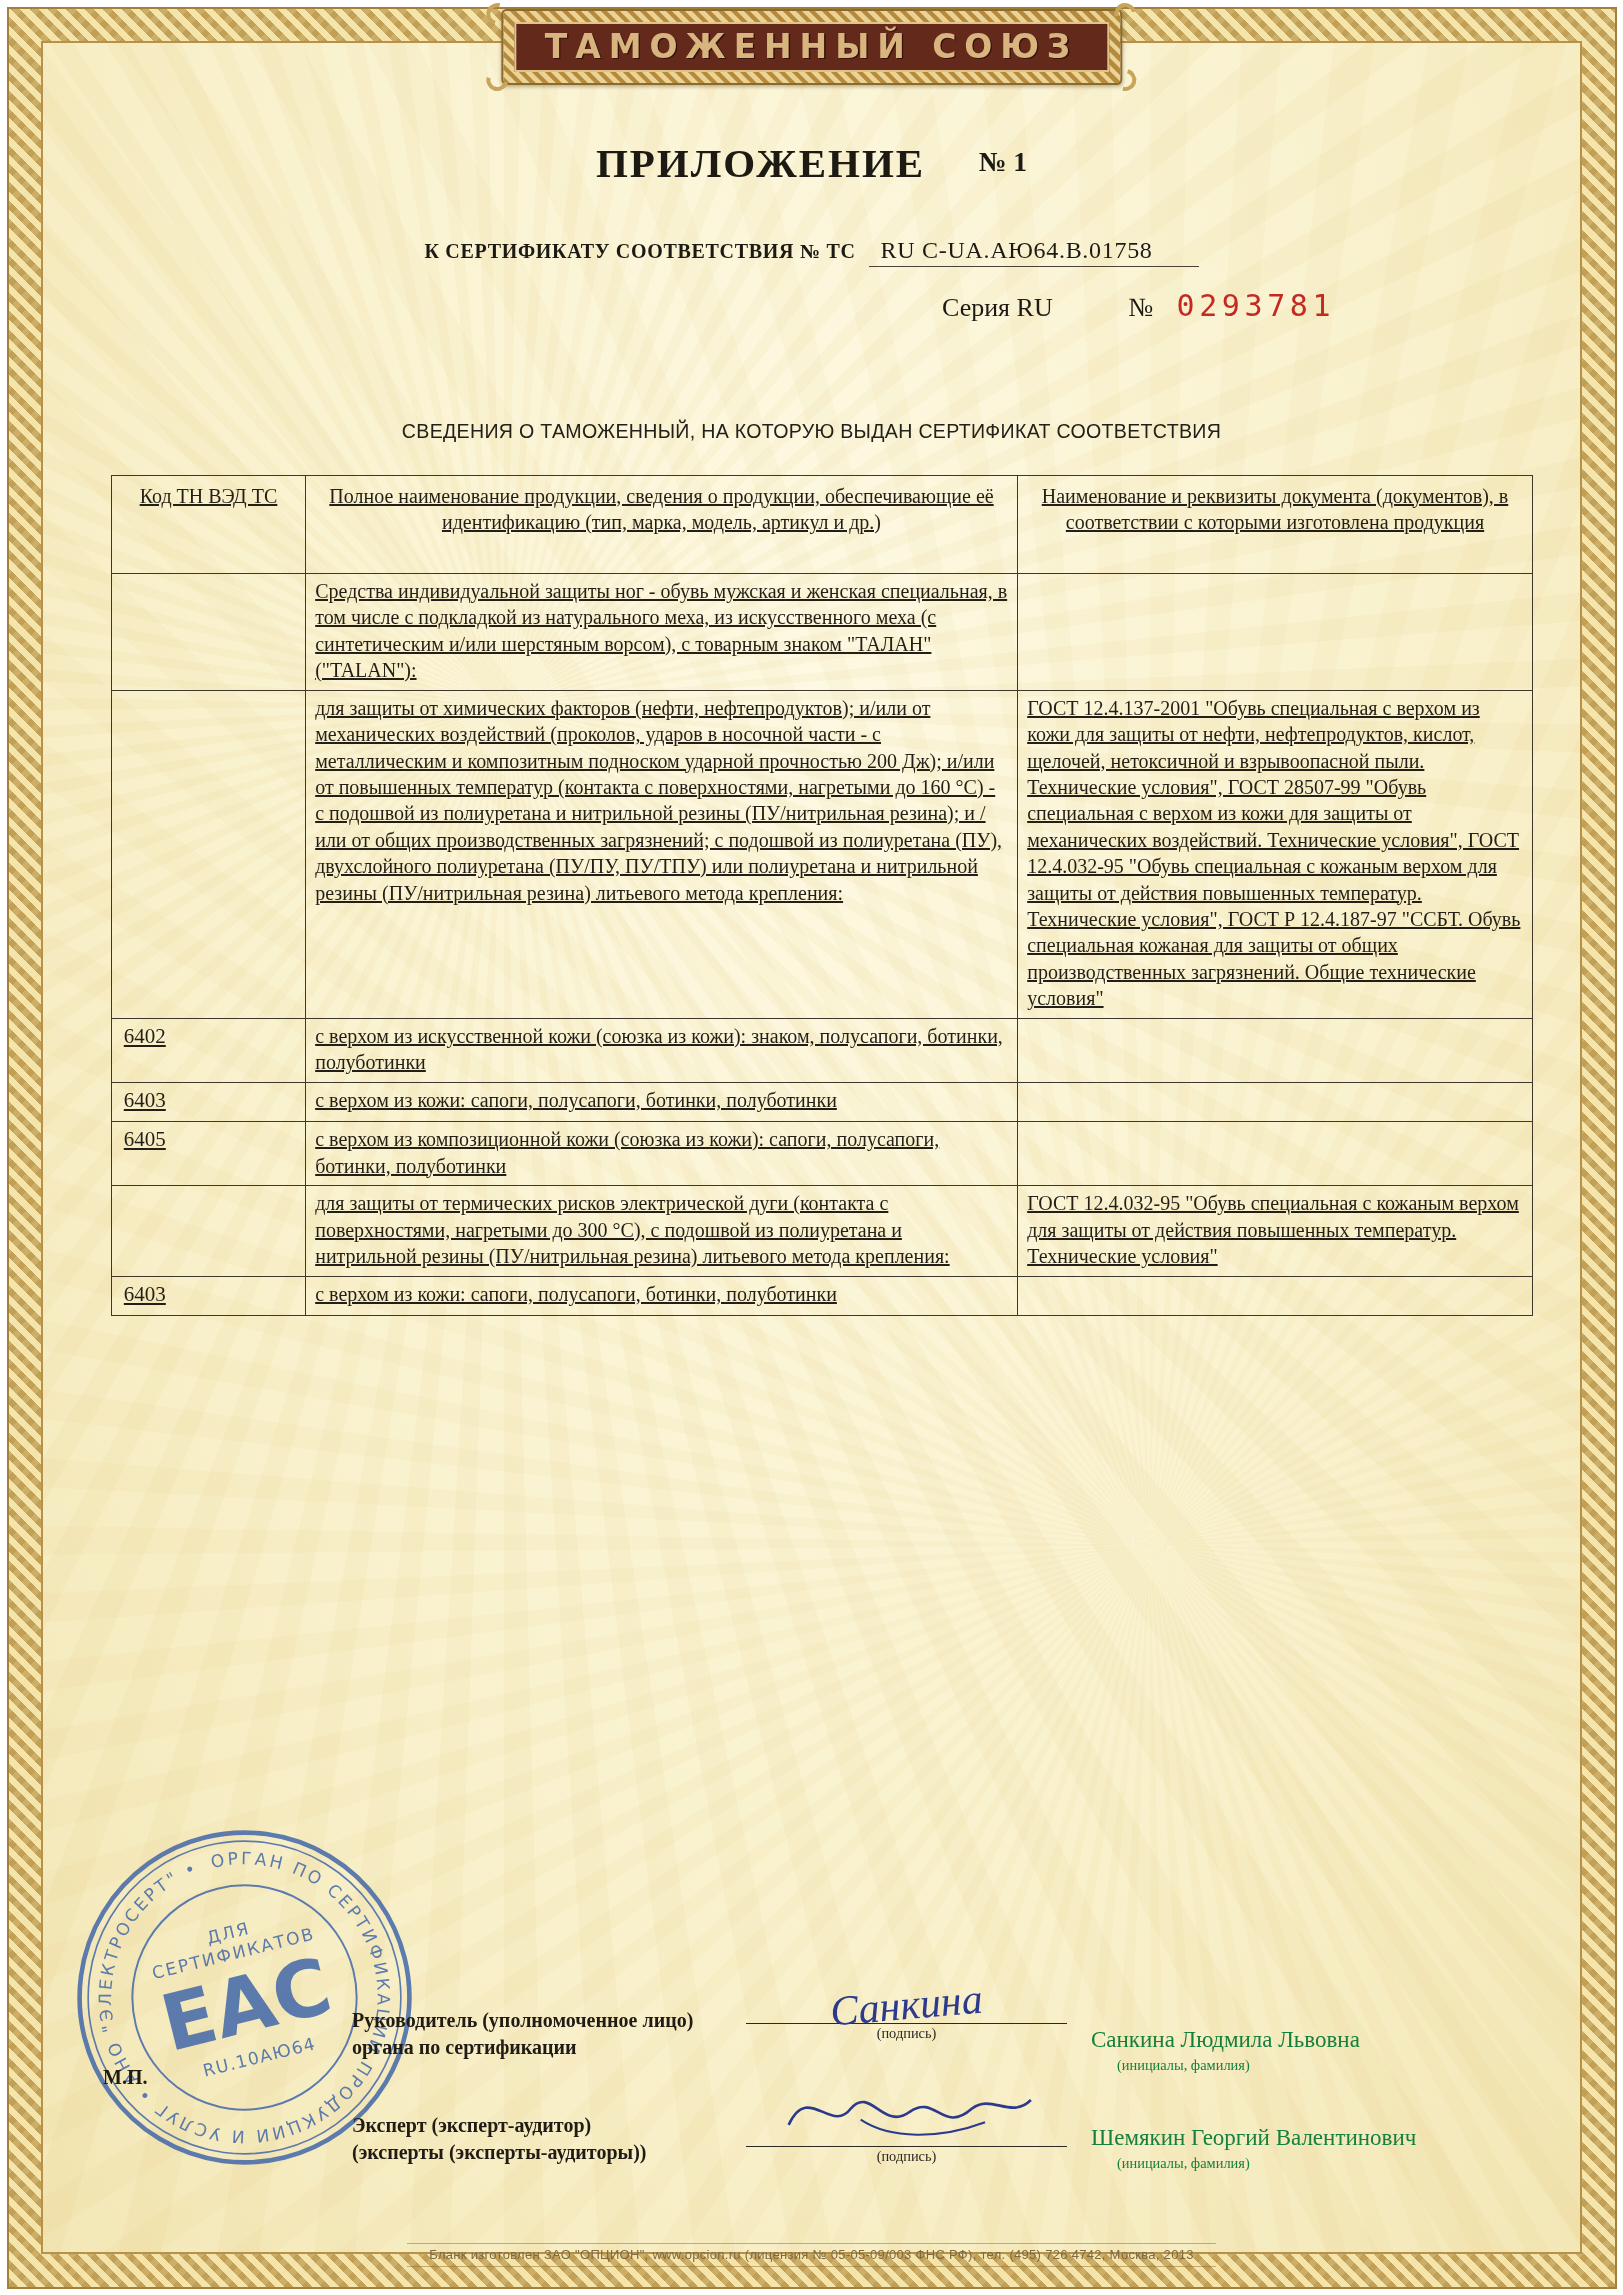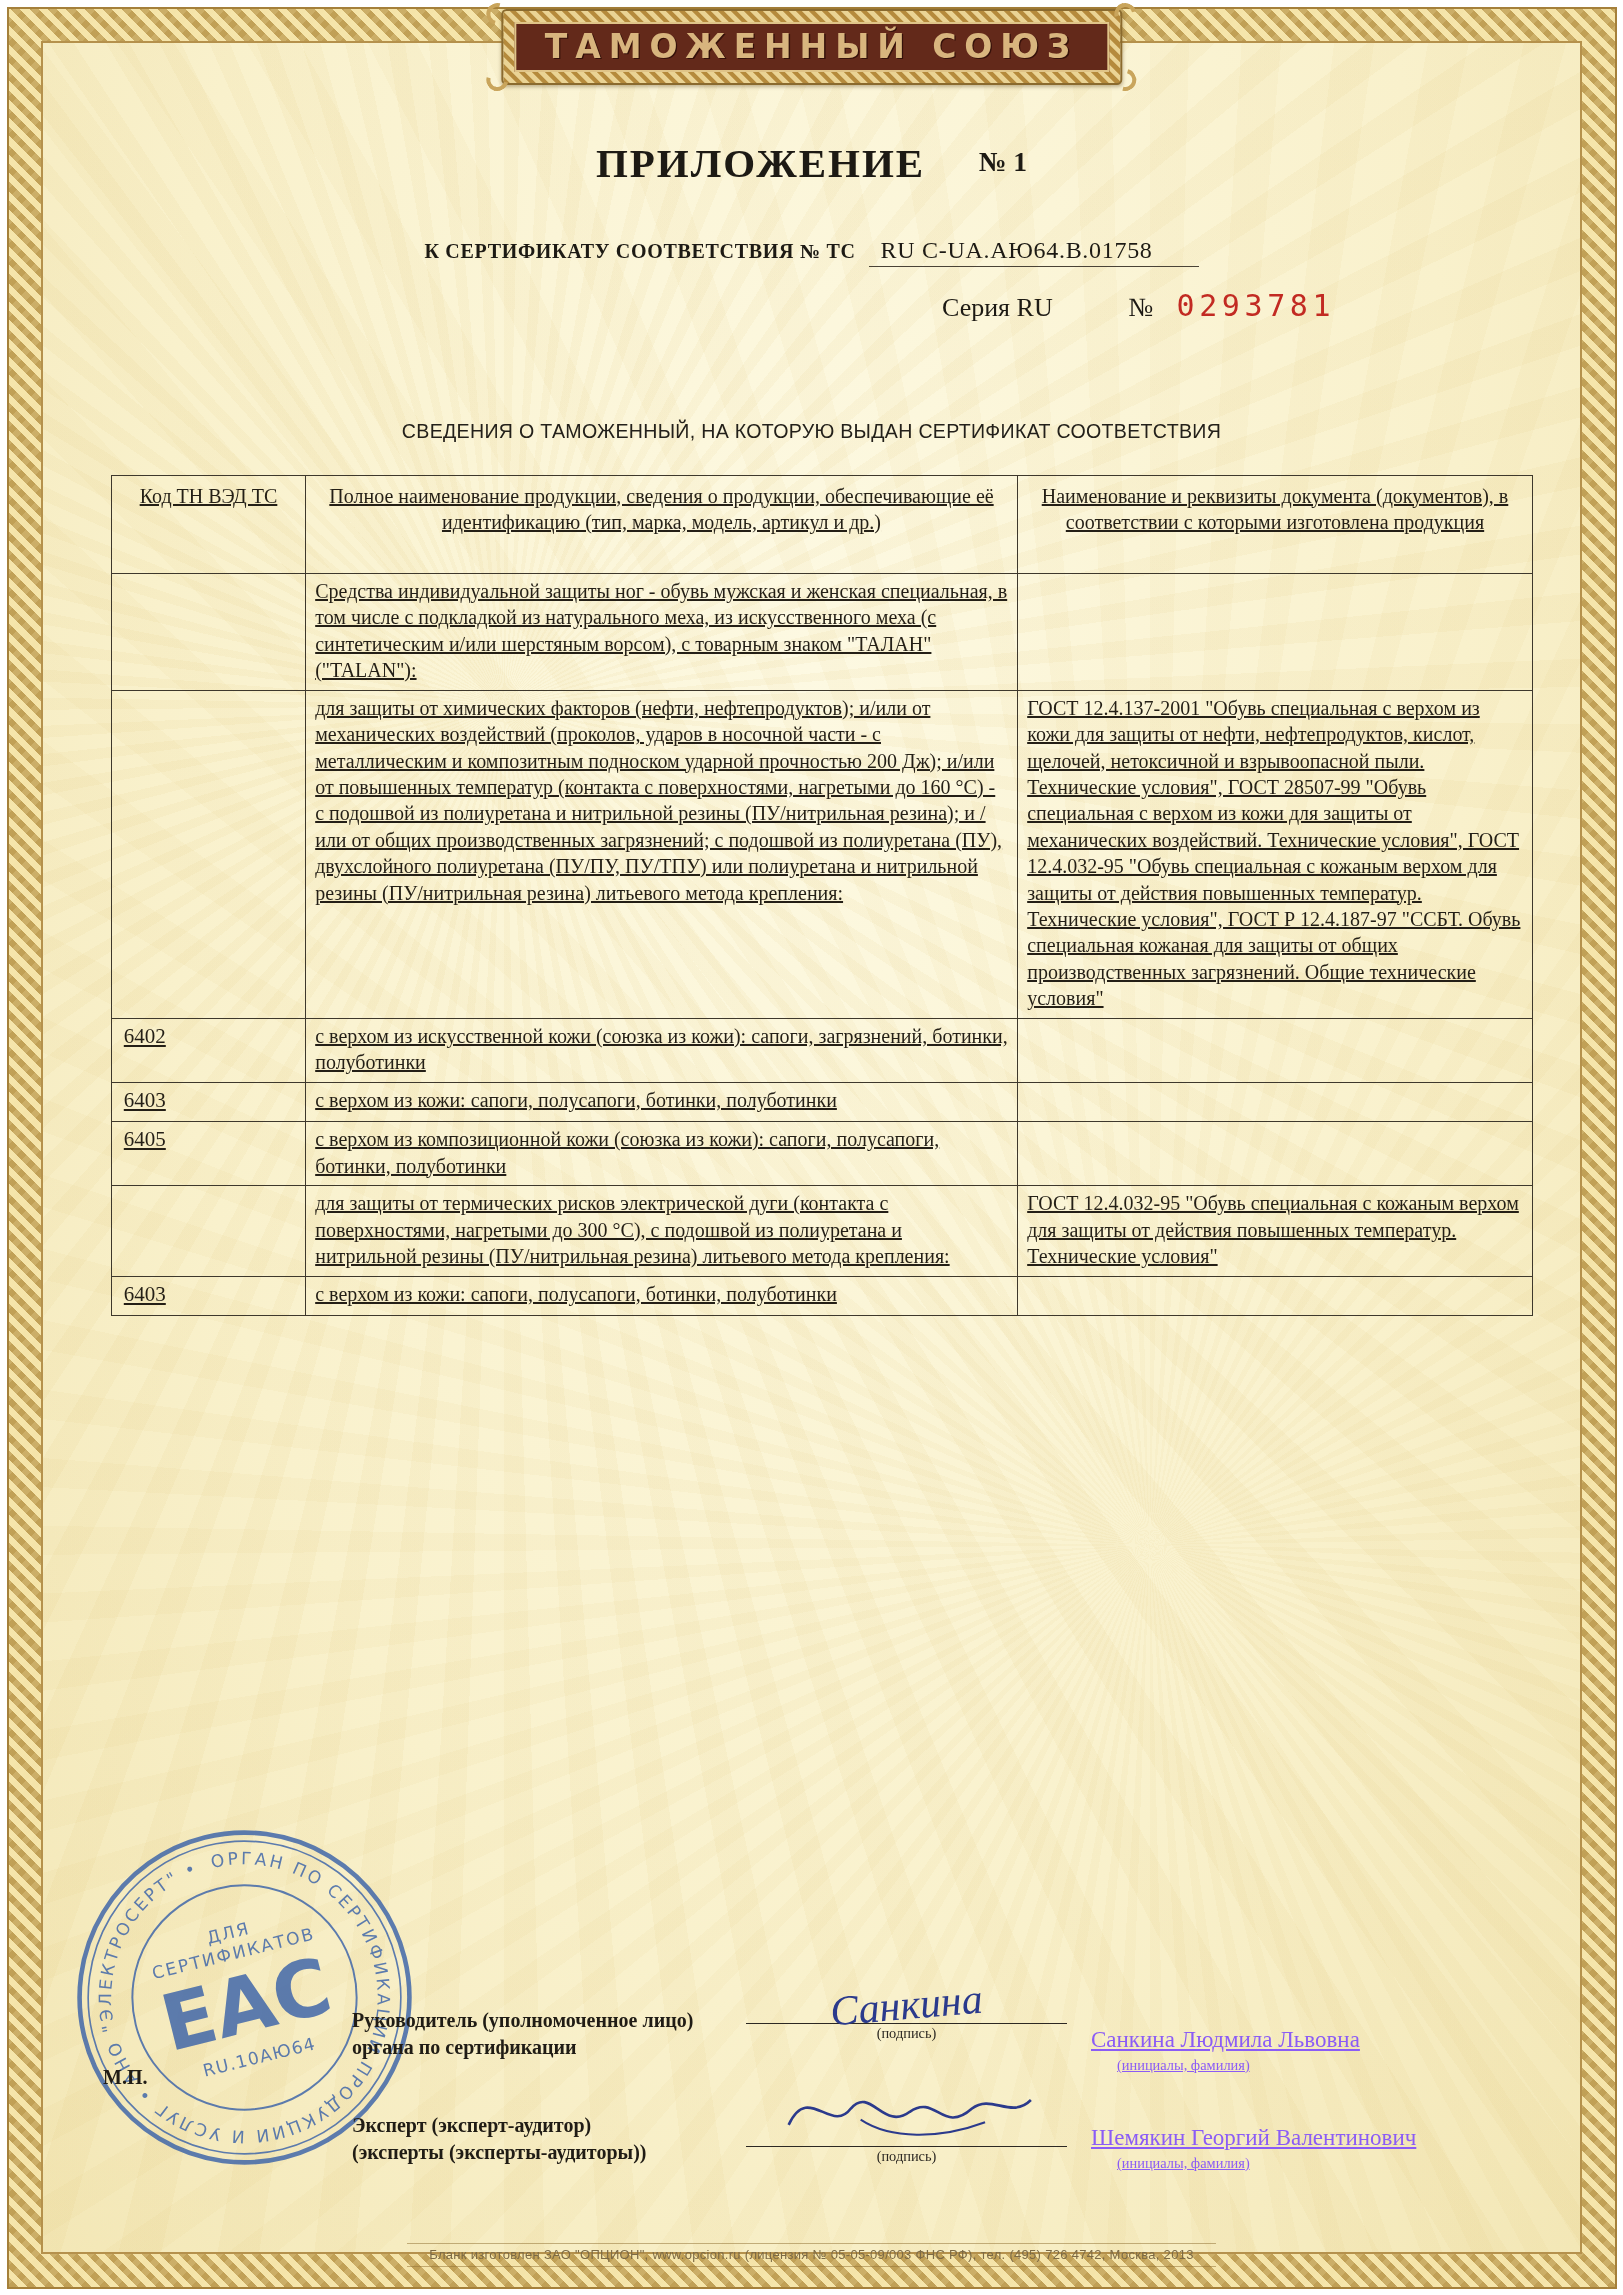--- a/index.html
+++ b/index.html
@@ -83,21 +83,21 @@
   .role2 { left:352px; top:2112px; }
 
   .sig-block { position:absolute; width:321px; text-align:center; }
   .sig1 { left:746px; top:1981px; }
   .sig2 { left:746px; top:2079px; }
   .sig-script { display:inline-block; font-style:italic; font-size:42px; color:#2b3a8c;
                 transform:rotate(-5deg); margin-bottom:-9.2px; }
   .sig-line { border-bottom:1.6px solid #2c2822; height:2.6px; }
   .sig-caption { font-size:14.4px; margin-top:1px; color:#2c2822; }
 
-  .sig-name { position:absolute; width:458px; font-size:23px; color:#8b5cf6;text-decoration:underline; }
+  .sig-name { position:absolute; width:458px; font-size:23px; color:#15803d; }
   .name1 { left:1091px; top:2027px; }
   .name2 { left:1091px; top:2125px; }
   .name-caption { font-size:14.4px; margin-top:3.9px; margin-left:26px; }
 
   
   .footer { position:absolute; top:2243px; left:0; right:0; text-align:center; }
   .footer-inner { display:inline-block; padding:3.3px 22px;
                   border-top:1.3px solid rgba(150,118,58,.55); border-bottom:1.3px solid rgba(150,118,58,.55);
                   font-family:"Liberation Sans","DejaVu Sans",sans-serif; font-size:13px; color:#7c6a45; letter-spacing:0.3px; }
 </style>
@@ -157,21 +157,21 @@
         <td>Средства индивидуальной защиты ног - обувь мужская и женская специальная, в том числе с подкладкой из натурального меха, из искусственного меха (с синтетическим и/или шерстяным ворсом), с товарным знаком "ТАЛАН" ("TALAN"):</td>
         <td></td>
       </tr>
       <tr>
         <td class="code-cell"></td>
         <td>для защиты от химических факторов (нефти, нефтепродуктов); и/или от механических воздействий (проколов, ударов в носочной части - с металлическим и композитным подноском ударной прочностью 200 Дж); и/или от повышенных температур (контакта с поверхностями, нагретыми до 160 °С) - с подошвой из полиуретана и нитрильной резины (ПУ/нитрильная резина); и /или от общих производственных загрязнений; с подошвой из полиуретана (ПУ), двухслойного полиуретана (ПУ/ПУ, ПУ/ТПУ) или полиуретана и нитрильной резины (ПУ/нитрильная резина) литьевого метода крепления:</td>
         <td>ГОСТ 12.4.137-2001 "Обувь специальная с верхом из кожи для защиты от нефти, нефтепродуктов, кислот, щелочей, нетоксичной и взрывоопасной пыли. Технические условия", ГОСТ 28507-99 "Обувь специальная с верхом из кожи для защиты от механических воздействий. Технические условия", ГОСТ 12.4.032-95 "Обувь специальная с кожаным верхом для защиты от действия повышенных температур. Технические условия", ГОСТ Р 12.4.187-97 "ССБТ. Обувь специальная кожаная для защиты от общих производственных загрязнений. Общие технические условия"</td>
       </tr>
       <tr>
         <td class="code-cell">6402</td>
-        <td>с верхом из искусственной кожи (союзка из кожи): сапоги, загрязнений, ботинки, полуботинки</td>
+        <td>с верхом из искусственной кожи (союзка из кожи): знаком, полусапоги, ботинки, полуботинки</td>
         <td></td>
       </tr>
       <tr>
         <td class="code-cell">6403</td>
         <td>с верхом из кожи: сапоги, полусапоги, ботинки, полуботинки</td>
         <td></td>
       </tr>
       <tr>
         <td class="code-cell">6405</td>
         <td>с верхом из композиционной кожи (союзка из кожи): сапоги, полусапоги, ботинки, полуботинки</td>

